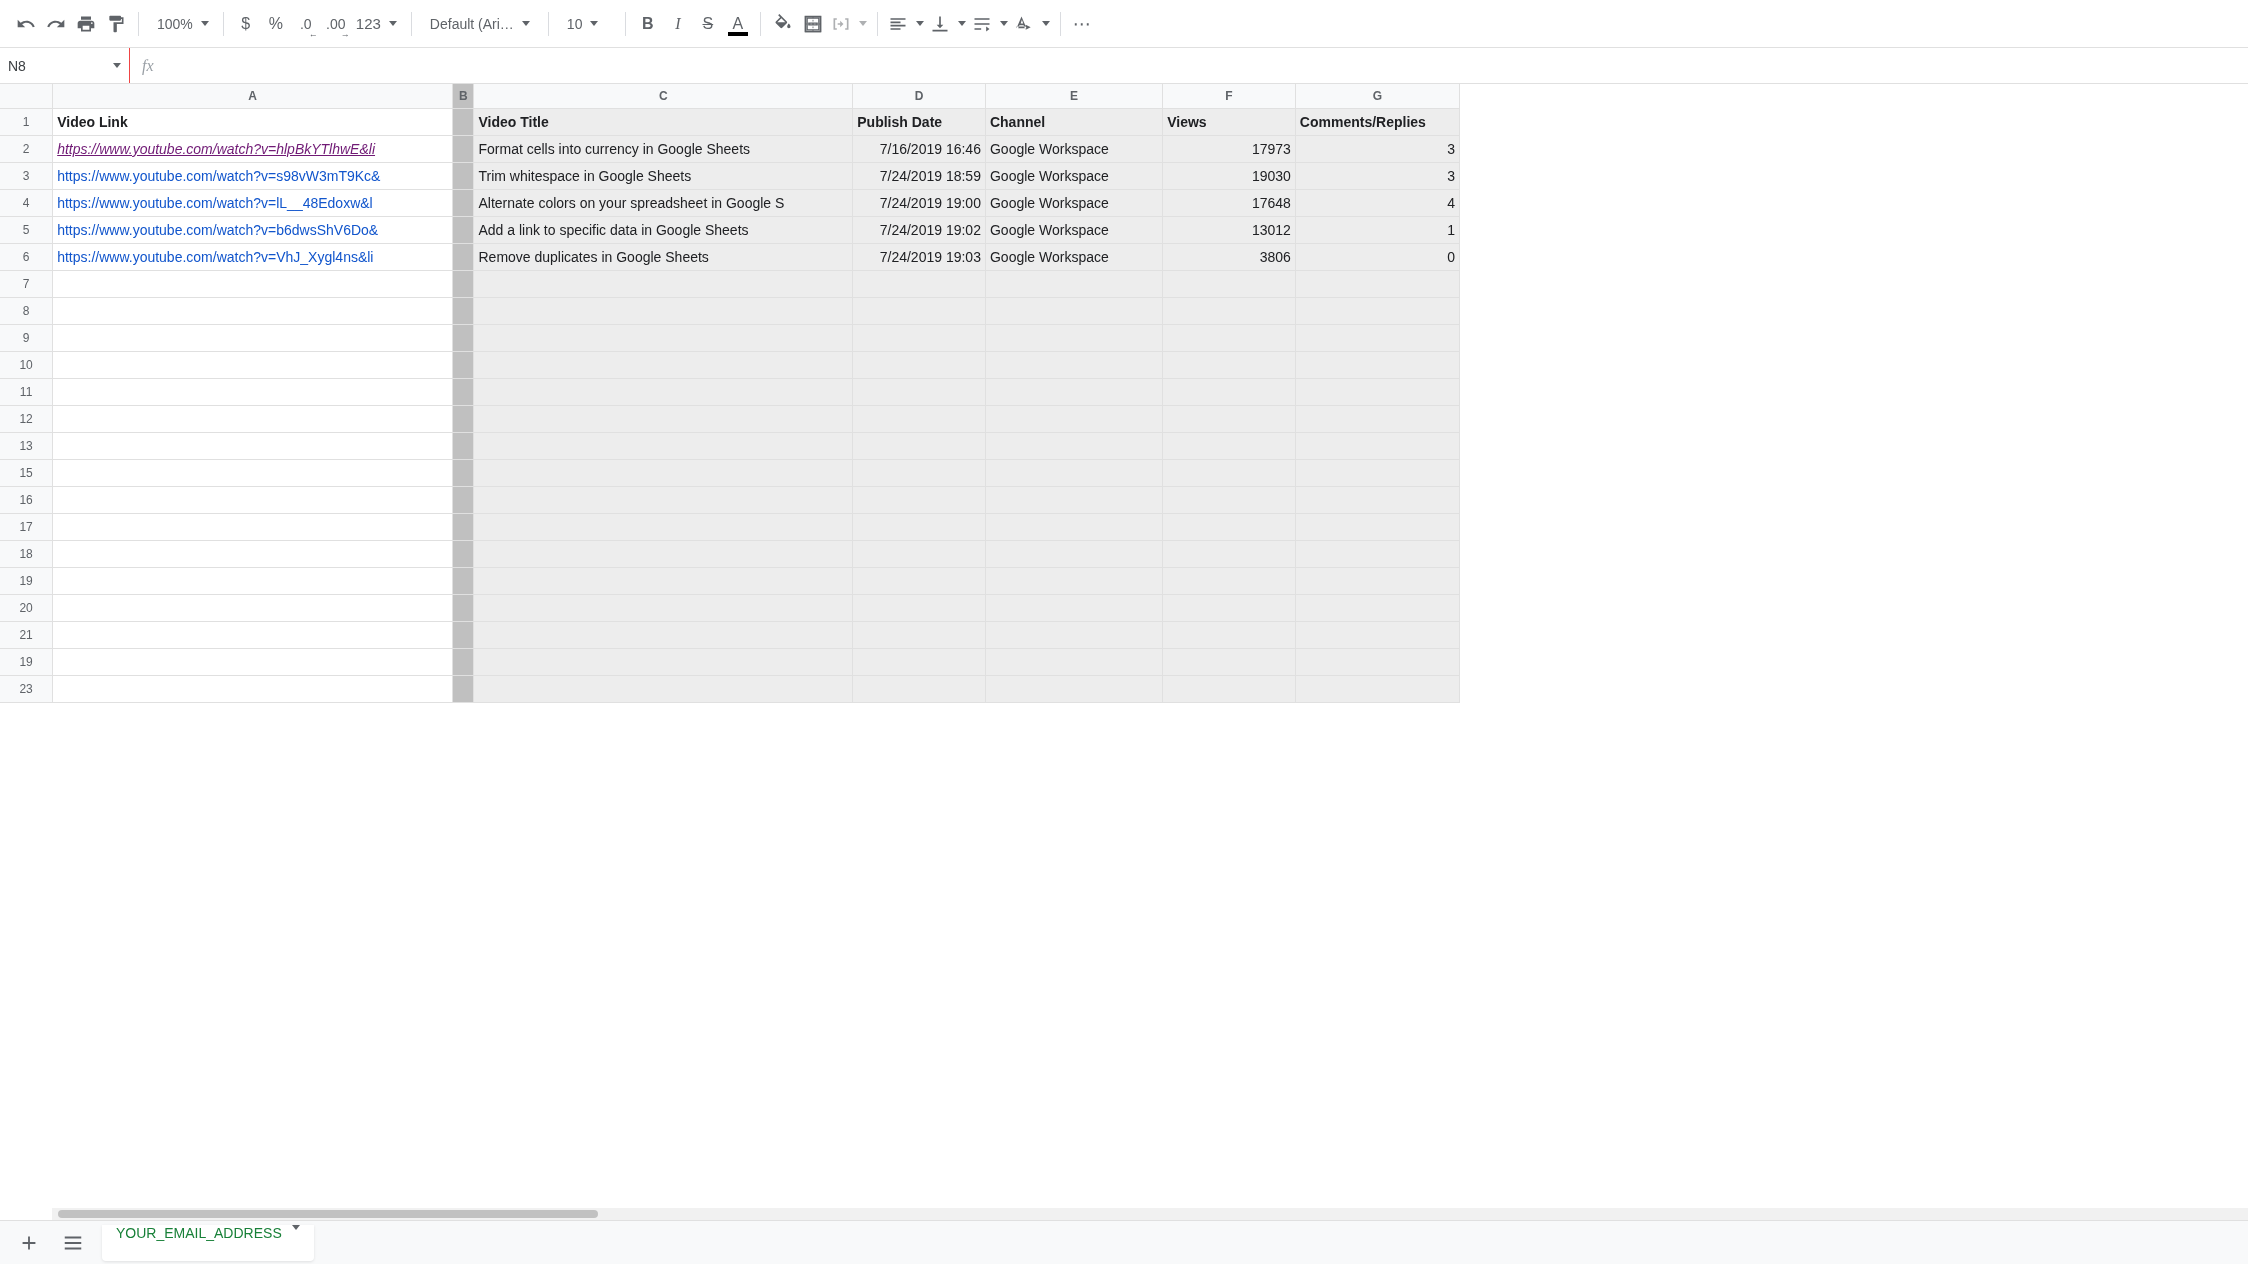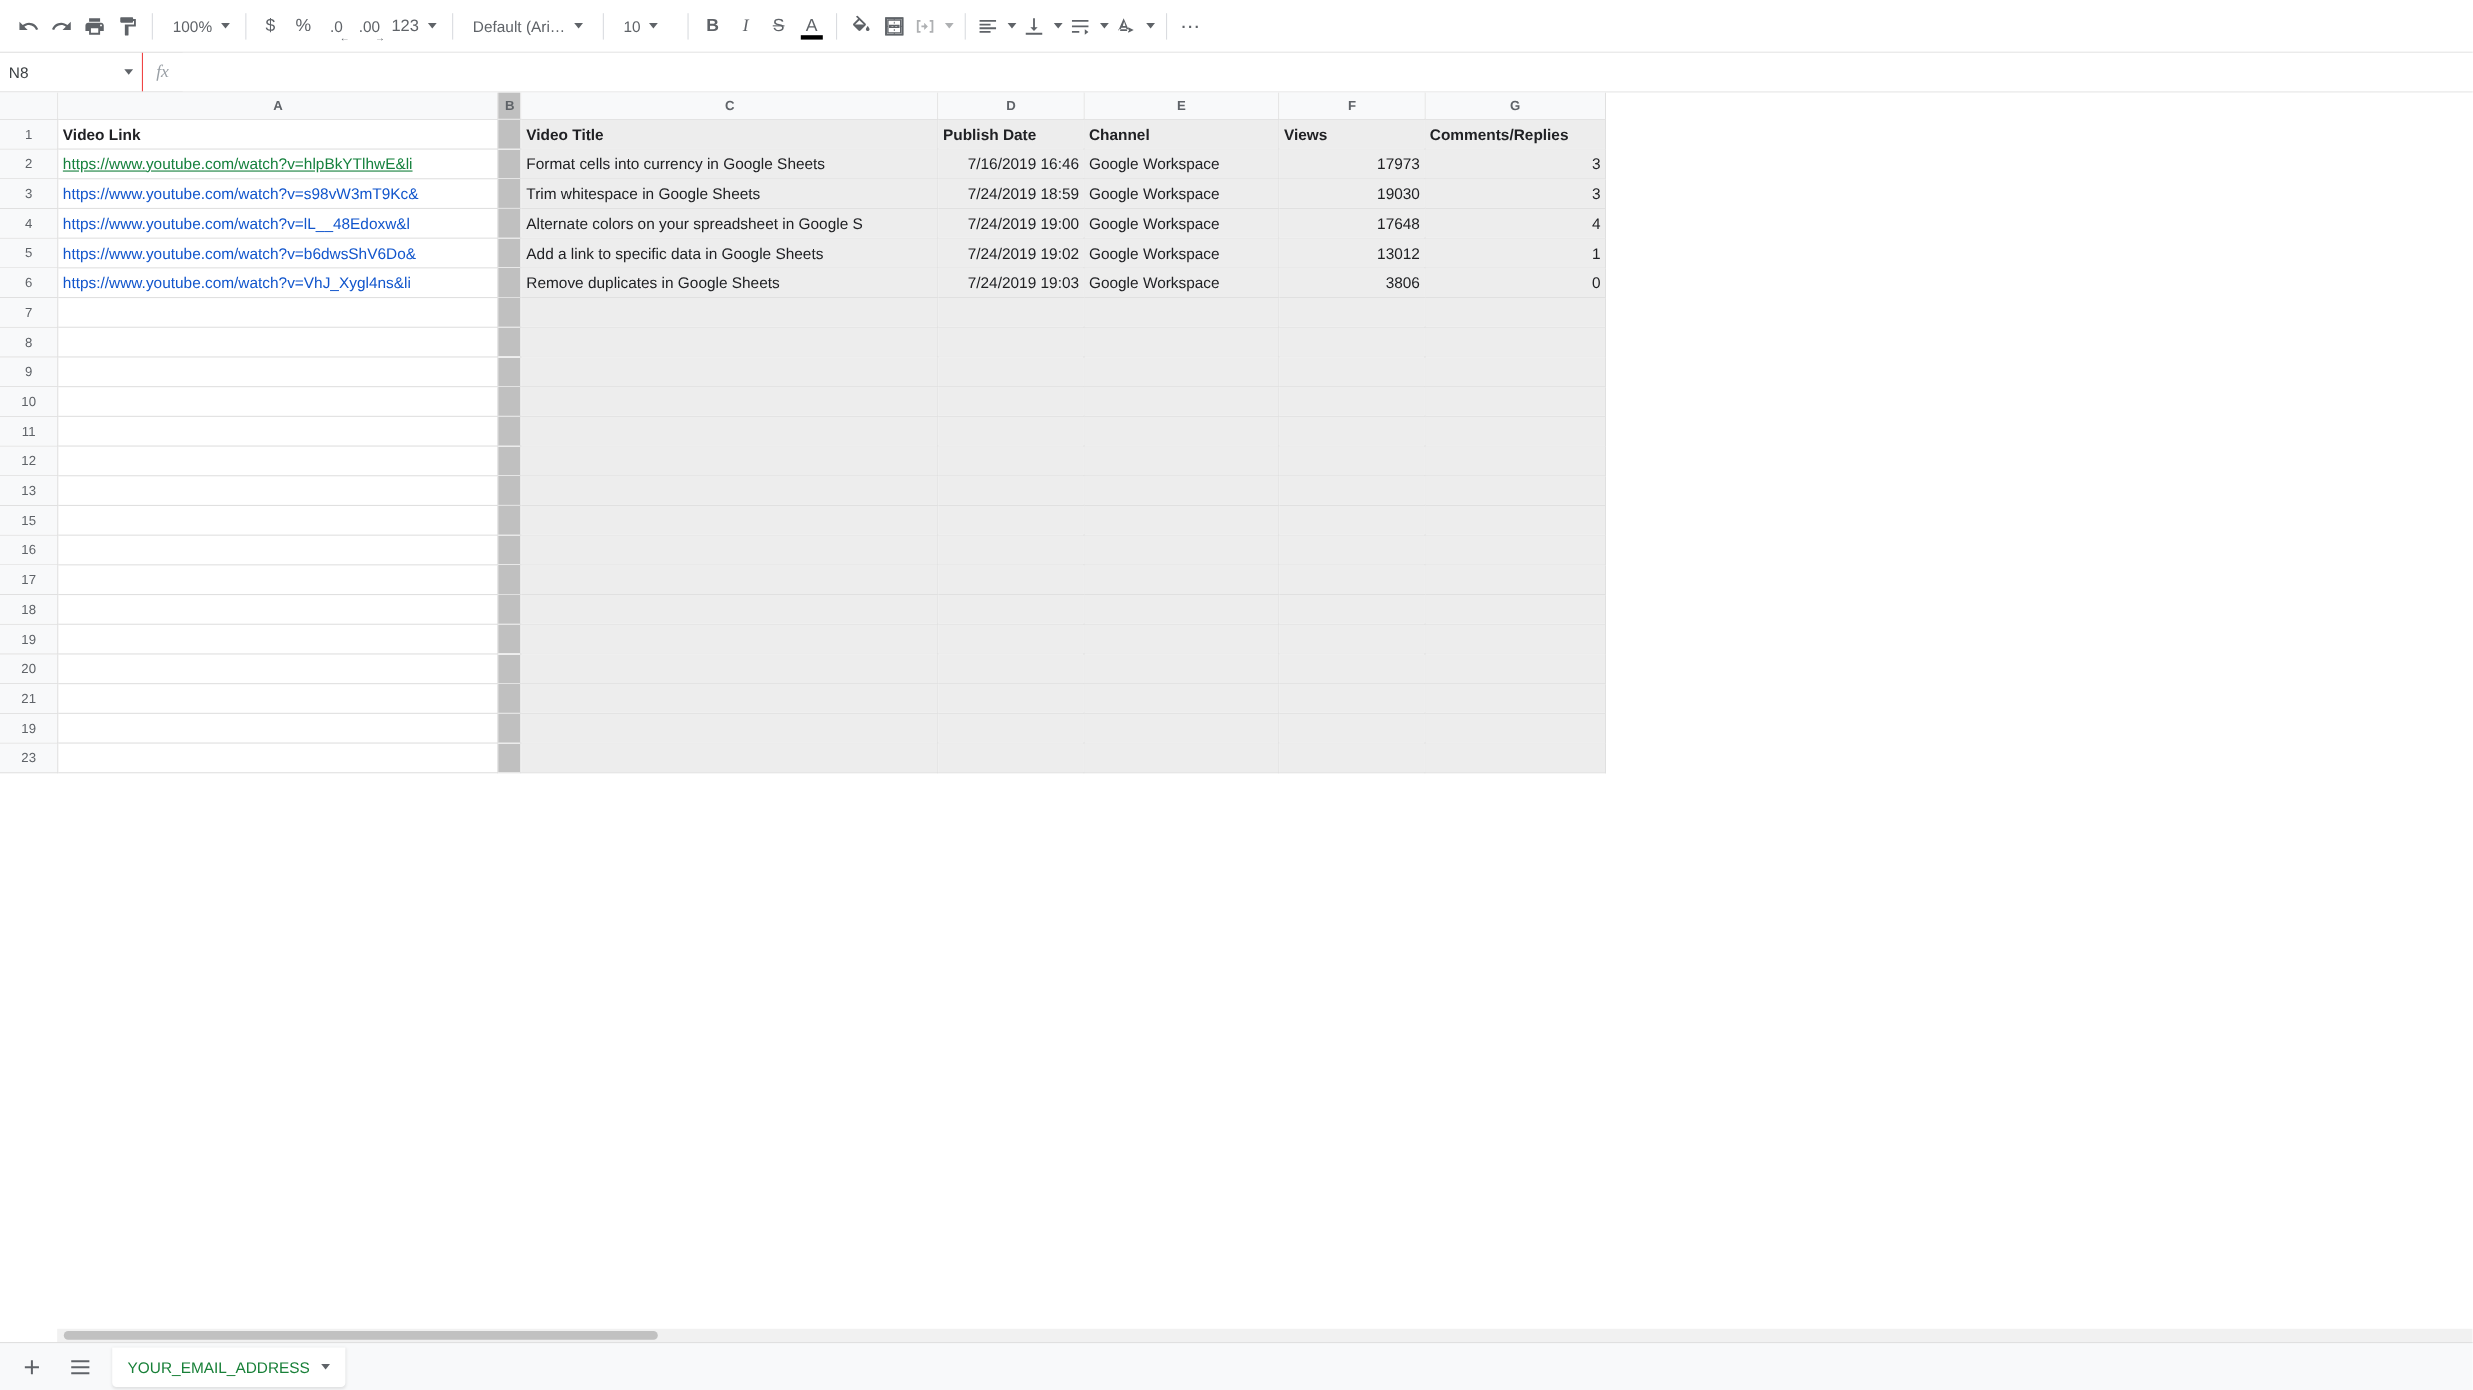--- a/index.html
+++ b/index.html
@@ -122,21 +122,21 @@
     height: 27px;
     font-size: 14px;
     overflow: hidden;
     white-space: nowrap;
     text-overflow: clip;
     vertical-align: middle;
     position: relative;
   }
   .cell.bold { font-weight: bold; }
   .cell.link { color: #1155cc; }
-  .cell.link.italic { text-decoration: underline; color: #15803d; }
+  .cell.link.italic { font-style: italic; text-decoration: underline; color: #701a75; }
   .cell.right { text-align: right; }
   .cell.shaded { background: #ededed; }
   .col-b { background: #c0c0c0 !important; }
   .col-b-header { background: #c0c0c0 !important; }
   .sheet-tabs {
     display: flex;
     align-items: center;
     height: 44px;
     border-top: 1px solid #e0e0e0;
     background: #f8f9fa;
@@ -147,21 +147,20 @@
     display: flex;
     align-items: center;
     justify-content: center;
     width: 30px; height: 30px;
     color: #5f6368;
     cursor: pointer;
     border-radius: 4px;
   }
   .sheet-tab {
     display: flex;
-    align-items: center;
     height: 36px;
     padding: 0 14px;
     background: #fff;
     border-radius: 0 0 4px 4px;
     box-shadow: 0 1px 3px rgba(0,0,0,0.1);
     font-size: 14px;
     font-weight: 500;
     color: #188038;
     cursor: pointer;
     gap: 10px;

